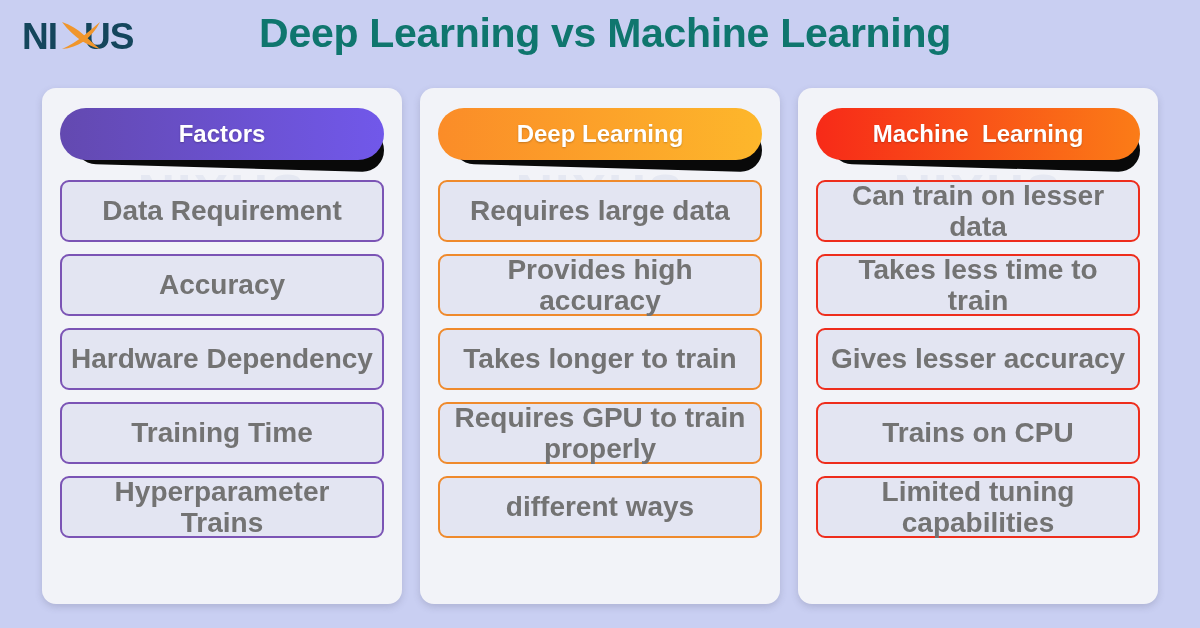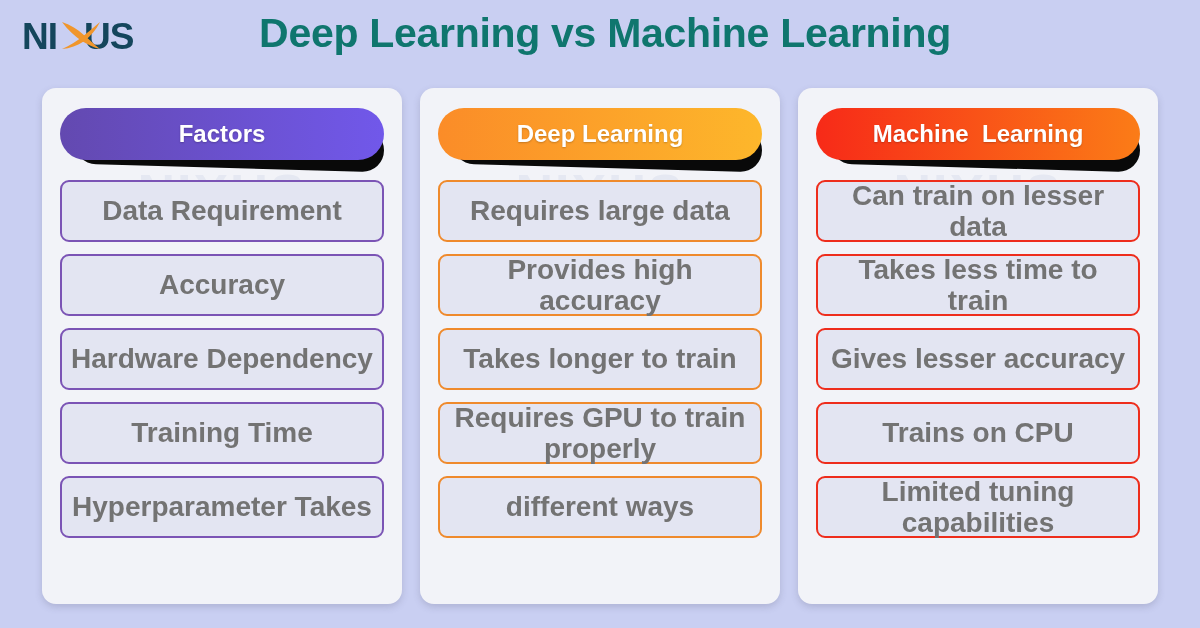--- a/index.html
+++ b/index.html
@@ -184,21 +184,21 @@
       <div class="row">
         <span>Accuracy</span>
       </div>
       <div class="row">
         <span>Hardware Dependency</span>
       </div>
       <div class="row">
         <span>Training Time</span>
       </div>
       <div class="row">
-        <span>Hyperparameter Takes</span>
+        <span>Hyperparameter Trains</span>
       </div>
     </div>
   </div>
 
   <div class="column col-dl">
     <div class="watermark wm-top">NIXUS</div>
     <div class="watermark wm-bot">NIXUS</div>
 
     <div class="pill-wrap">
       <div class="pill-shadow"></div>

